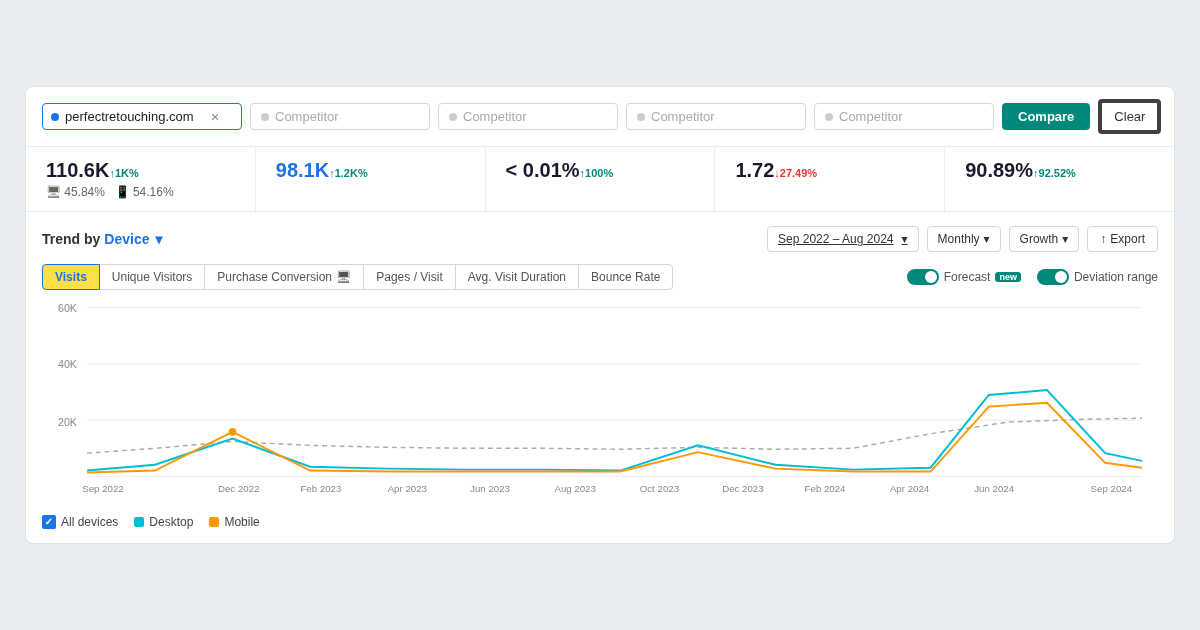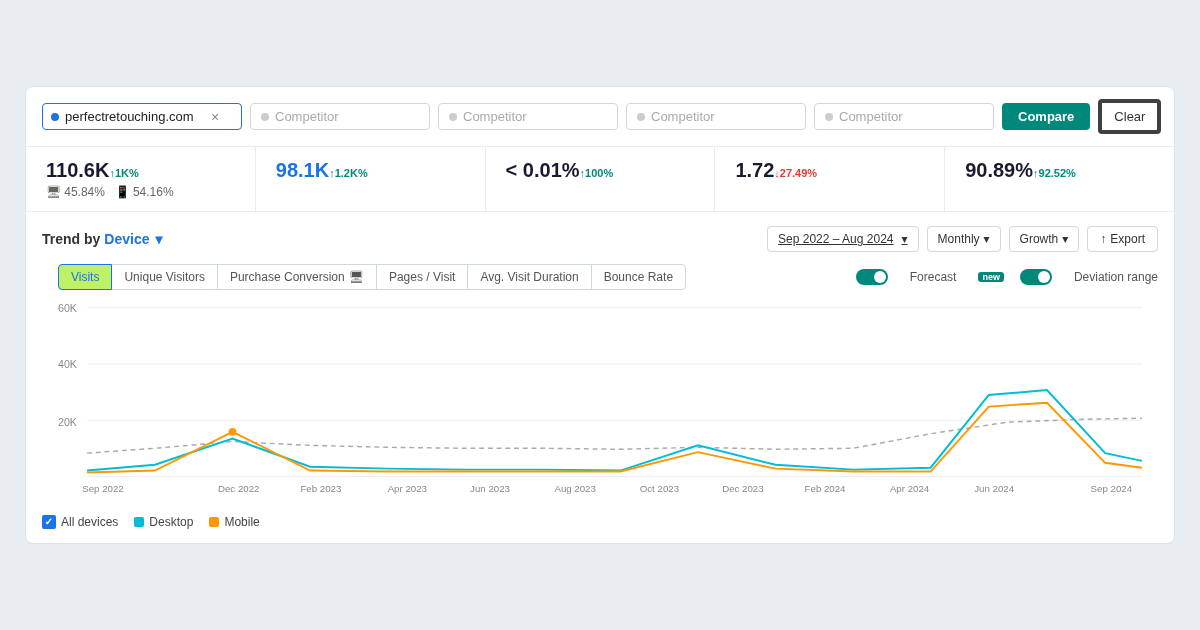--- a/index.html
+++ b/index.html
@@ -232,39 +232,38 @@
       font-size: 12px;
       border: 1px solid #d0d7de;
       background: #fff;
       color: #555;
       cursor: pointer;
       border-radius: 0;
     }
     .tab-btn:first-child { border-radius: 4px 0 0 4px; }
     .tab-btn:last-child { border-radius: 0 4px 4px 0; }
     .tab-btn.active {
-      background: #bef264;
+      background: #fde047;
       color: #1a73e8;
       border-color: #1a73e8;
-      font-weight: 400;
+      font-weight: 700;
       z-index: 1;
-      margin-left: 16px;
     }
     .tab-btn + .tab-btn { margin-left: -1px; }
     .tabs-right {
       display: flex;
       align-items: center;
       gap: 16px;
       font-size: 12px;
       color: #555;
     }
     .toggle-wrap {
       display: flex;
       align-items: center;
-      gap: 22px;
+      gap: 5px;
     }
     .toggle {
       width: 32px; height: 16px;
       border-radius: 8px;
       background: #00897b;
       position: relative;
       cursor: pointer;
     }
     .toggle::after {
       content: '';

